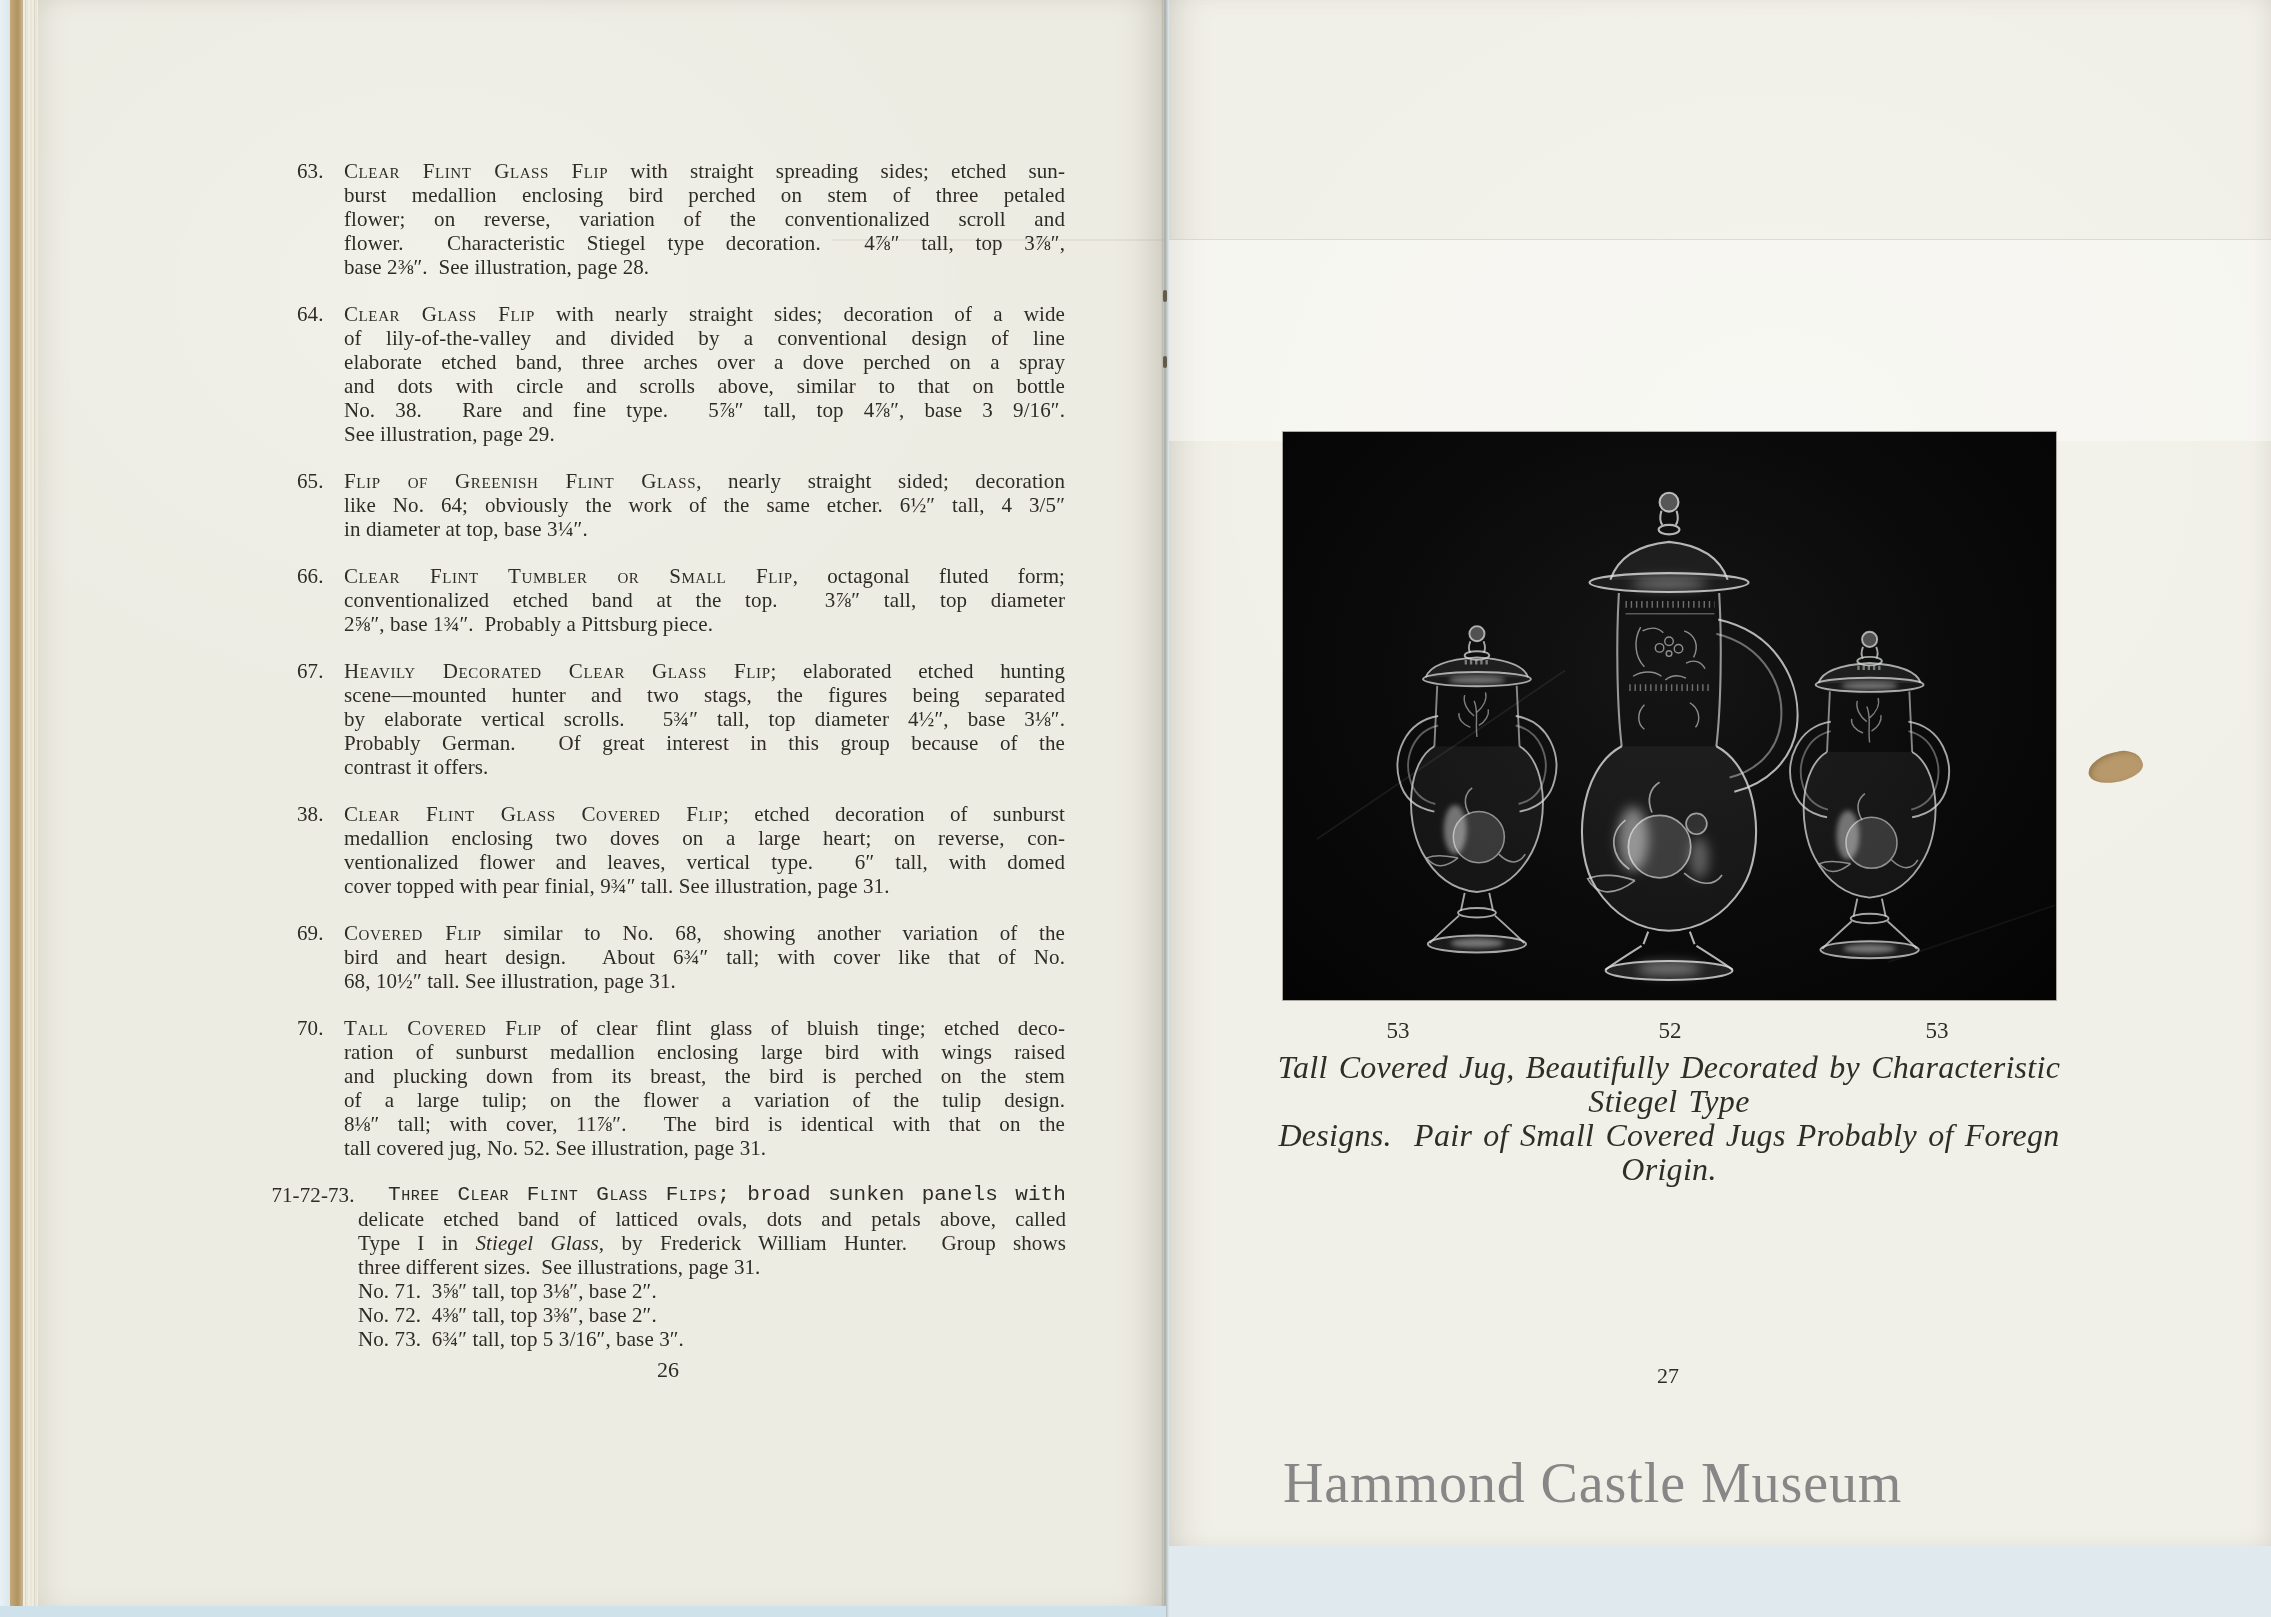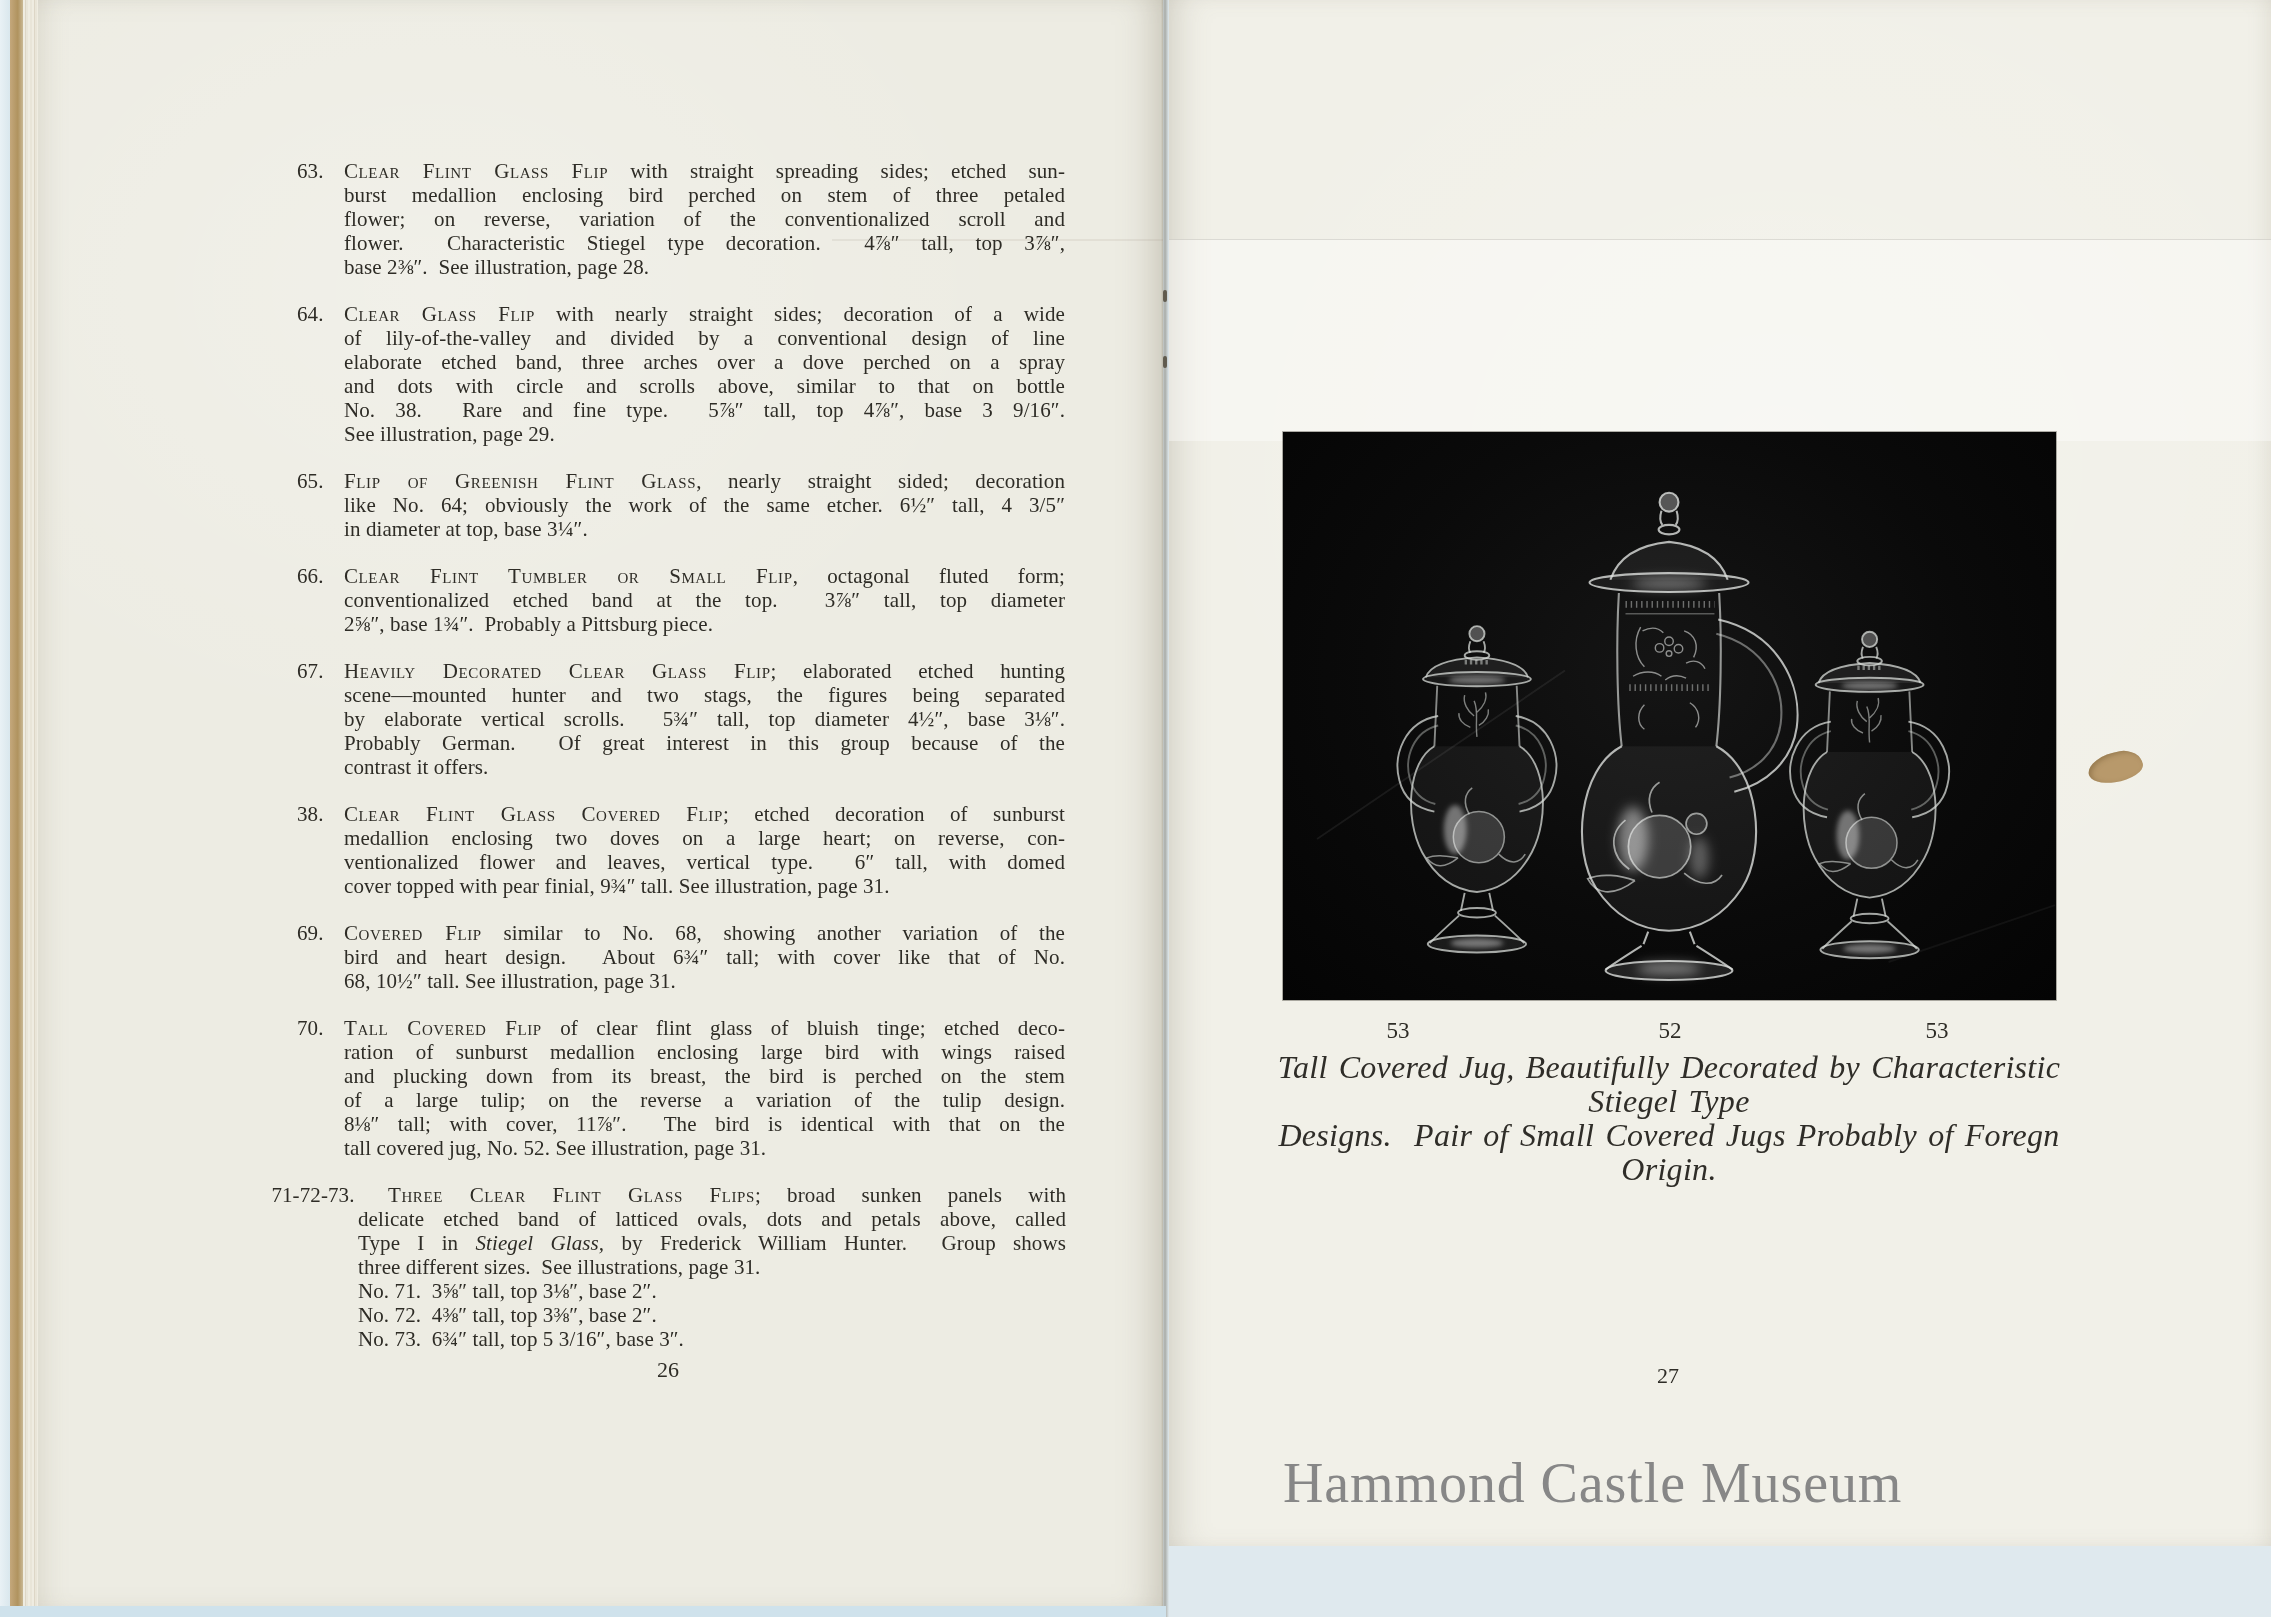--- a/index.html
+++ b/index.html
@@ -30,21 +30,21 @@
   .crease-line{position:absolute;left:794px;top:239px;width:331px;height:1.9px;background:rgba(165,158,140,.16);}
 
   
   .entries{position:absolute;left:259px;top:159px;width:768px;color:#2e2c26;
     font-size:21px;line-height:24px;letter-spacing:0.1px;}
   .entry{position:relative;margin-bottom:23px;}
   .entry .num{position:absolute;left:0;top:0;}
   .entry .lines{margin-left:47px;width:721px;}
   .entry.wide .num{left:-25.6px;}
   .entry.wide .lines{margin-left:61px;width:708px;}
-  .entry.wide .ln.first{text-indent:30px;}
+  .entry.wide .ln.first{text-indent:30px;font-family:Liberation Mono, monospace;}
   .ln.just{text-align:justify;text-align-last:justify;}
   .sc{font-variant:small-caps;letter-spacing:0.6px;}
   .pagenum{position:absolute;font-size:22px;color:#2e2c26;}
   .pagenum.pl{left:619px;top:1357px;}
   .pagenum.pr{left:488px;top:1363px;}
 
   
   .light-band{position:absolute;left:0;top:239px;width:1103px;height:201px;
     background:rgba(255,255,255,.38);border-top:0.9px solid rgba(150,148,135,.28);}
   .photo{position:absolute;left:114px;top:432px;width:773px;height:568px;margin:0;
@@ -135,21 +135,21 @@
             <div class="ln just">bird and heart design. &nbsp;About 6¾″ tall; with cover like that of No.</div>
             <div class="ln">68, 10½″ tall. See illustration, page 31.</div>
           </div>
         </div>
         <div class="entry">
           <span class="num">70.</span>
           <div class="lines">
             <div class="ln just first"><span class="sc">Tall Covered Flip</span> of clear flint glass of bluish tinge; etched deco-</div>
             <div class="ln just">ration of sunburst medallion enclosing large bird with wings raised</div>
             <div class="ln just">and plucking down from its breast, the bird is perched on the stem</div>
-            <div class="ln just">of a large tulip; on the reverse a variation of the tulip design.</div>
+            <div class="ln just">of a large tulip; on the flower a variation of the tulip design.</div>
             <div class="ln just">8⅛″ tall; with cover, 11⅞″. &nbsp;The bird is identical with that on the</div>
             <div class="ln">tall covered jug, No. 52. See illustration, page 31.</div>
           </div>
         </div>
         <div class="entry wide">
           <span class="num">71-72-73.</span>
           <div class="lines">
             <div class="ln just first"><span class="sc">Three Clear Flint Glass Flips</span>; broad sunken panels with</div>
             <div class="ln just">delicate etched band of latticed ovals, dots and petals above, called</div>
             <div class="ln just">Type I in <i>Stiegel Glass,</i> by Frederick William Hunter. &nbsp;Group shows</div>

